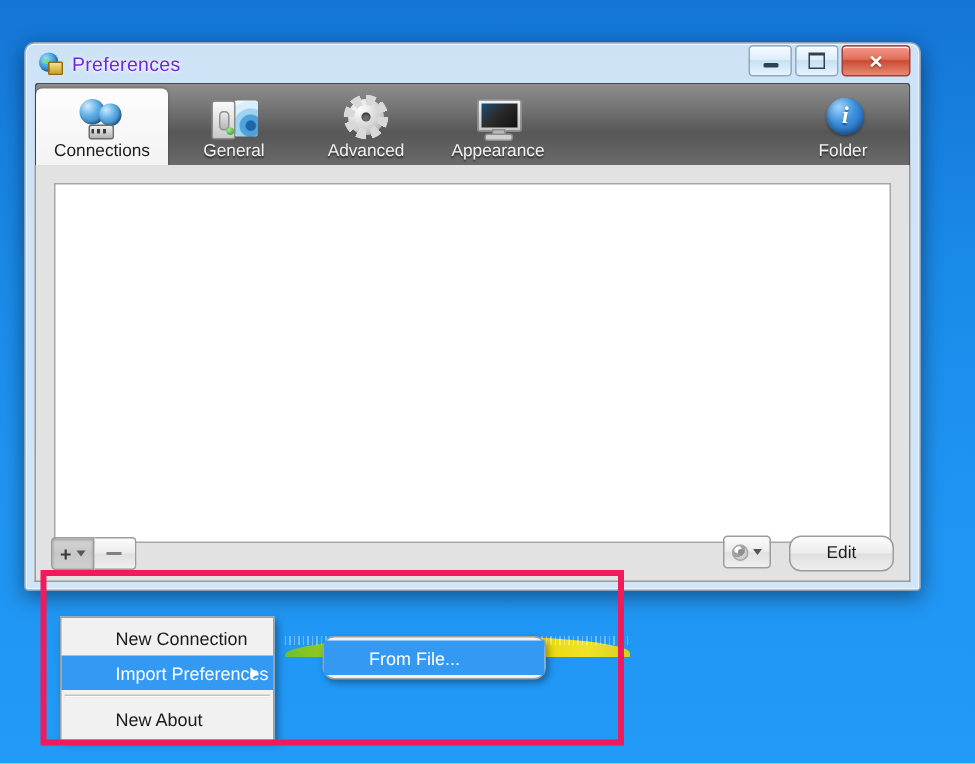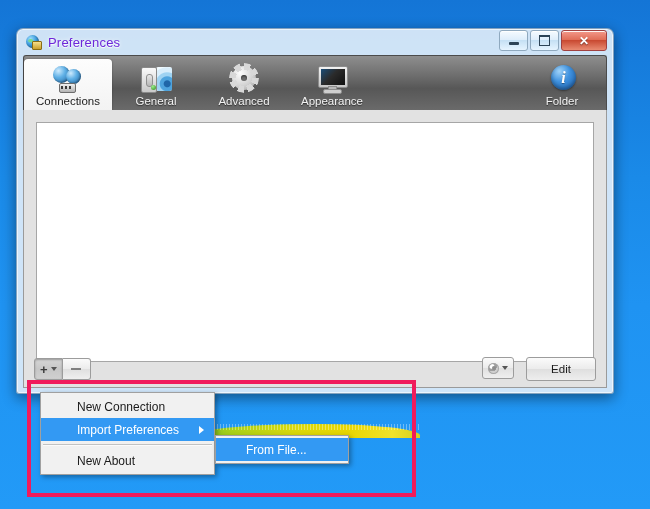--- a/index.html
+++ b/index.html
@@ -228,21 +228,21 @@
   .plus-glyph { font-size: 13px; font-weight: bold; color: #3a3a3a; line-height: 1; }
   .minus-glyph { display:block; width: 10px; height: 2px; background: #808080; }
   .caret { width: 0; height: 0; border-left: 3px solid transparent; border-right: 3px solid transparent;
            border-top: 4px solid #555; }
   .gear-sm { width: 11px; height: 11px; border-radius: 50%;
     background: radial-gradient(circle at 35% 30%, #fff 0 2px, #9e9e9e 3px 5px, #cfcfcf 5px);
     box-shadow: 0 0 0 1px #a8a8a8 inset; position: relative;}
   .gear-sm:after{content:""; position:absolute; left:3.5px; top:3.5px; width:4px;height:4px;border-radius:50%;background:#8d8d8d;}
   .editbtn {
     height: 22px; width: 68px;
-    border: 1px solid #9c9c9c; border-radius: 3px;
+    border: 1px solid #9c9c9c; border-radius: 8px;
     background: linear-gradient(180deg,#fbfbfb 0%, #ececec 48%, #dfdfdf 52%, #eeeeee 100%);
     font-size: 11.5px; color: #1c1c1c;
     display:flex; align-items:center; justify-content:center;
     margin-left: 12px;
   }
 
   
   .highlight-rect {
     position: absolute;
     left: 27px; top: 380px;
@@ -258,22 +258,22 @@
     position: absolute;
     background: #f1f1f1;
     border: 1px solid #a0a0a0;
     box-shadow: 2px 2px 5px rgba(0,0,0,0.35);
     font-size: 12px;
     color: #1b1b1b;
     padding: 2px 0;
     box-sizing: border-box;
     z-index: 30;
   }
-  .menu1 { left: 40px; top: 392px; width: 175px; }
-  .menu2 { left: 215px; top: 435px; width: 134px; }
+  .menu1 { left: 40px; top: 411px; width: 143px; }
+  .menu2 { left: 215px; top: 424px; width: 149px; border-radius: 8px; }
   .mi {
     height: 23px;
     display: flex; align-items: center;
     padding: 0 8px 0 36px;
     position: relative;
     white-space: nowrap;
   }
   .menu2 .mi { padding-left: 30px; }
   .mi.sel { background: #3399f3; color: #ffffff; }
   .mi .submark {

